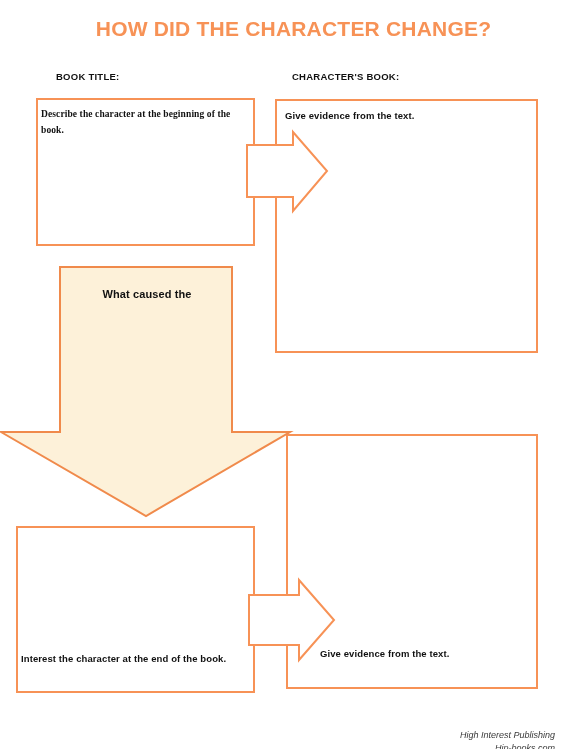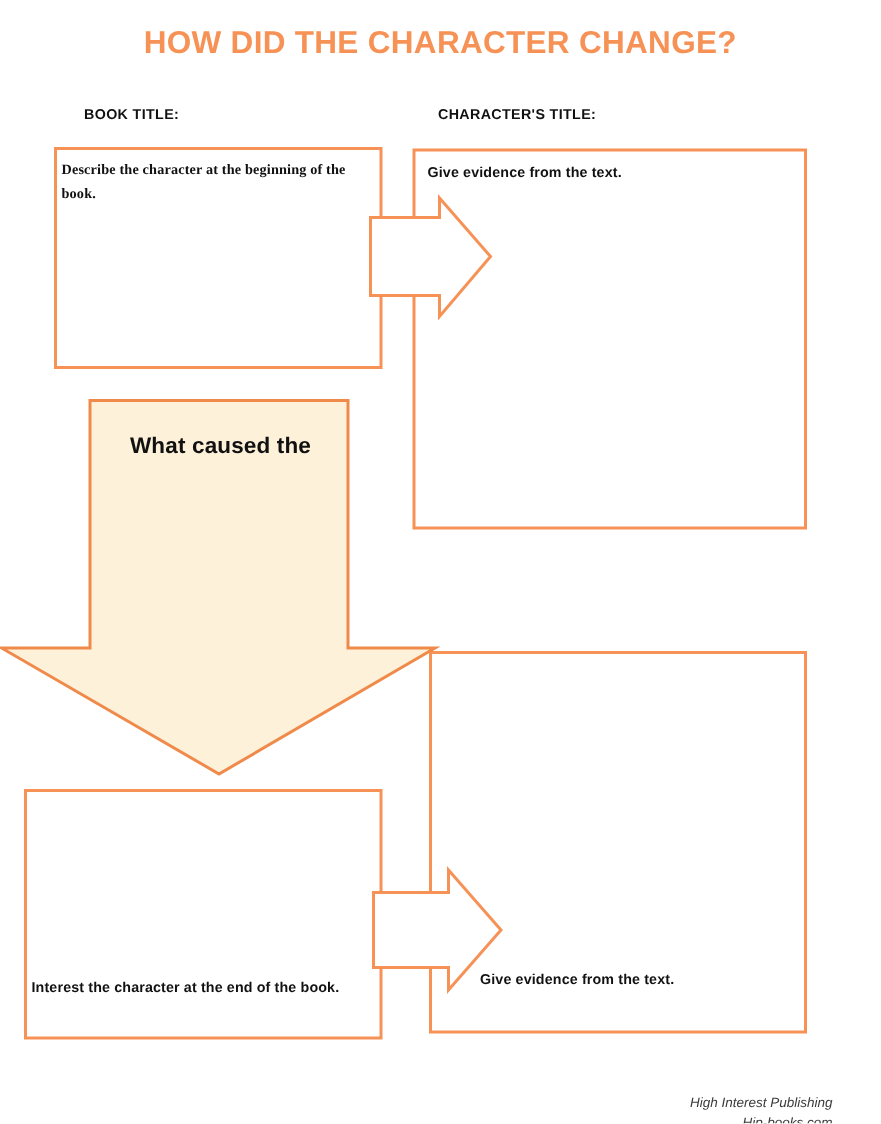--- a/index.html
+++ b/index.html
@@ -93,21 +93,21 @@
     stroke-linejoin: miter;
   }
 
   
   #cause-text {
     position: absolute;
     left: 62px;
     top: 285px;
     width: 170px;
     text-align: center;
-    font-size: 15px;
+    font-size: 11px;
     font-weight: bold;
     color: #111111;
     line-height: 1.75;
     letter-spacing: 0.1px;
   }
 
   
   #footer {
     position: absolute;
     right: 32px;
@@ -123,21 +123,21 @@
   #footer div { white-space: nowrap; }
 </style>
 </head>
 <body>
 
 <div id="page">
 
   <div class="worksheet-title">HOW DID THE CHARACTER CHANGE?</div>
 
   <div class="field-label" id="label-book-title">BOOK TITLE:</div>
-  <div class="field-label" id="label-char-name">CHARACTER'S TITLE:</div>
+  <div class="field-label" id="label-char-name">CHARACTER'S BOOK:</div>
 
   <div class="answer-box" id="box-begin"></div>
   <div class="answer-box" id="box-ev-top"></div>
   <div class="answer-box" id="box-end"></div>
   <div class="answer-box" id="box-ev-bot"></div>
 
   <svg id="arrow-layer" viewBox="0 0 587 749">
 
     <polygon class="arrow-shape" points="247,145 293,145 293,132 327,171 293,211 293,197 247,197"></polygon>
 

